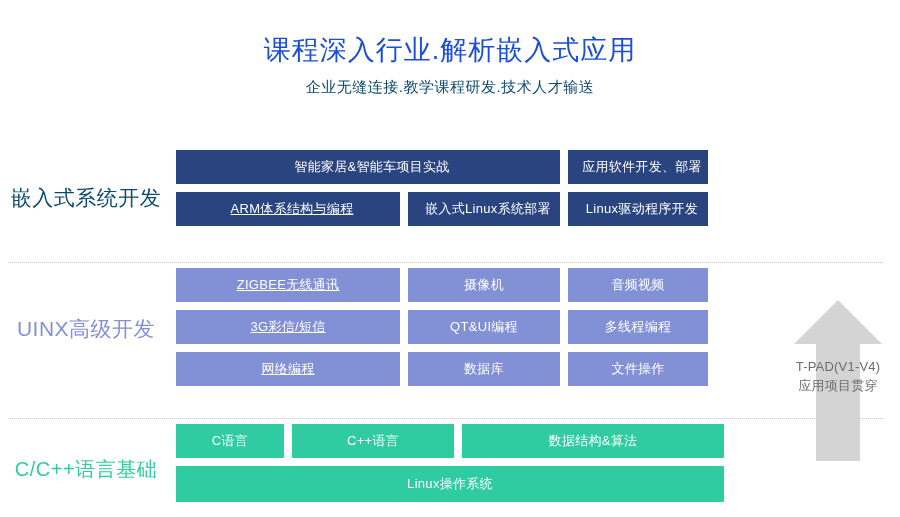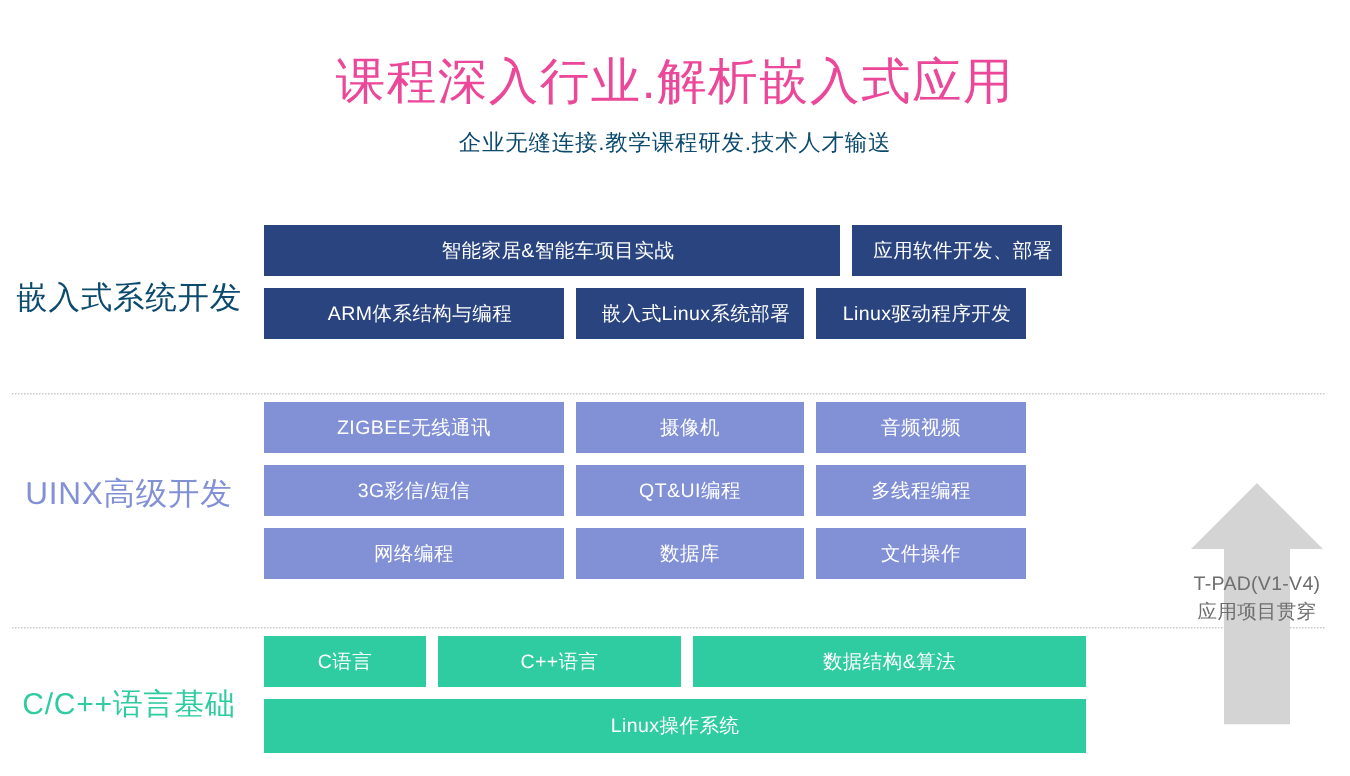--- a/index.html
+++ b/index.html
@@ -7,21 +7,21 @@
     width:900px;height:517px;
     background:#ffffff;
     font-family:"Liberation Sans","DejaVu Sans",sans-serif;
     overflow:hidden;position:relative;
   }
   .slide{position:absolute;inset:0;}
 
   
   .header{position:absolute;left:0;top:34px;width:900px;text-align:center;}
   .title{
-    font-size:33px;color:#ec4899;letter-spacing:1px;
+    font-size:27px;color:#1d4ed8;letter-spacing:1px;
     line-height:1.2;font-weight:400;white-space:nowrap;
   }
   .subtitle{
     margin-top:12px;font-size:15px;color:#0c4a6e;
     letter-spacing:.5px;font-weight:400;white-space:nowrap;
   }
 
   
   .divider{
     position:absolute;left:8px;width:875px;height:0;
@@ -49,33 +49,33 @@
   .cell{
     height:34px;display:flex;align-items:center;justify-content:center;
     color:#ffffff;font-size:13px;letter-spacing:.3px;white-space:nowrap;
     box-sizing:border-box;padding:0 4px;
   }
   .navy{background:#2a4480;padding-left:12px;}
   .purple{background:#8290d6;}
   .green{background:#2ecca0;}
 
   
-  .w-c1{width:200px;flex:none;}
+  .w-c1{width:224px;flex:none;text-decoration:underline;}
   .w-c2{width:152px;flex:none;}
   .w-c3{width:140px;flex:none;}
   .w-span12{width:384px;flex:none;}
   .w-full{width:548px;flex:none;}
   .w-g1{width:108px;flex:none;}
   .w-g2{width:162px;flex:none;}
   .w-g3{width:262px;flex:none;}
 
   .cell.tall{height:36px;}
 
   
-  .arrow-wrap{position:absolute;left:786px;top:318px;width:104px;height:165px;}
+  .arrow-wrap{position:absolute;left:786px;top:296px;width:104px;height:165px;}
   .arrow-svg{position:absolute;left:0;top:0;}
   .arrow-caption{
     position:absolute;left:0;top:62px;width:104px;text-align:center;
     font-size:13px;color:#6e6e6e;line-height:1.45;letter-spacing:.2px;
   }
   .arrow-caption div{white-space:nowrap;}
 </style>
 </head>
 <body>
 

